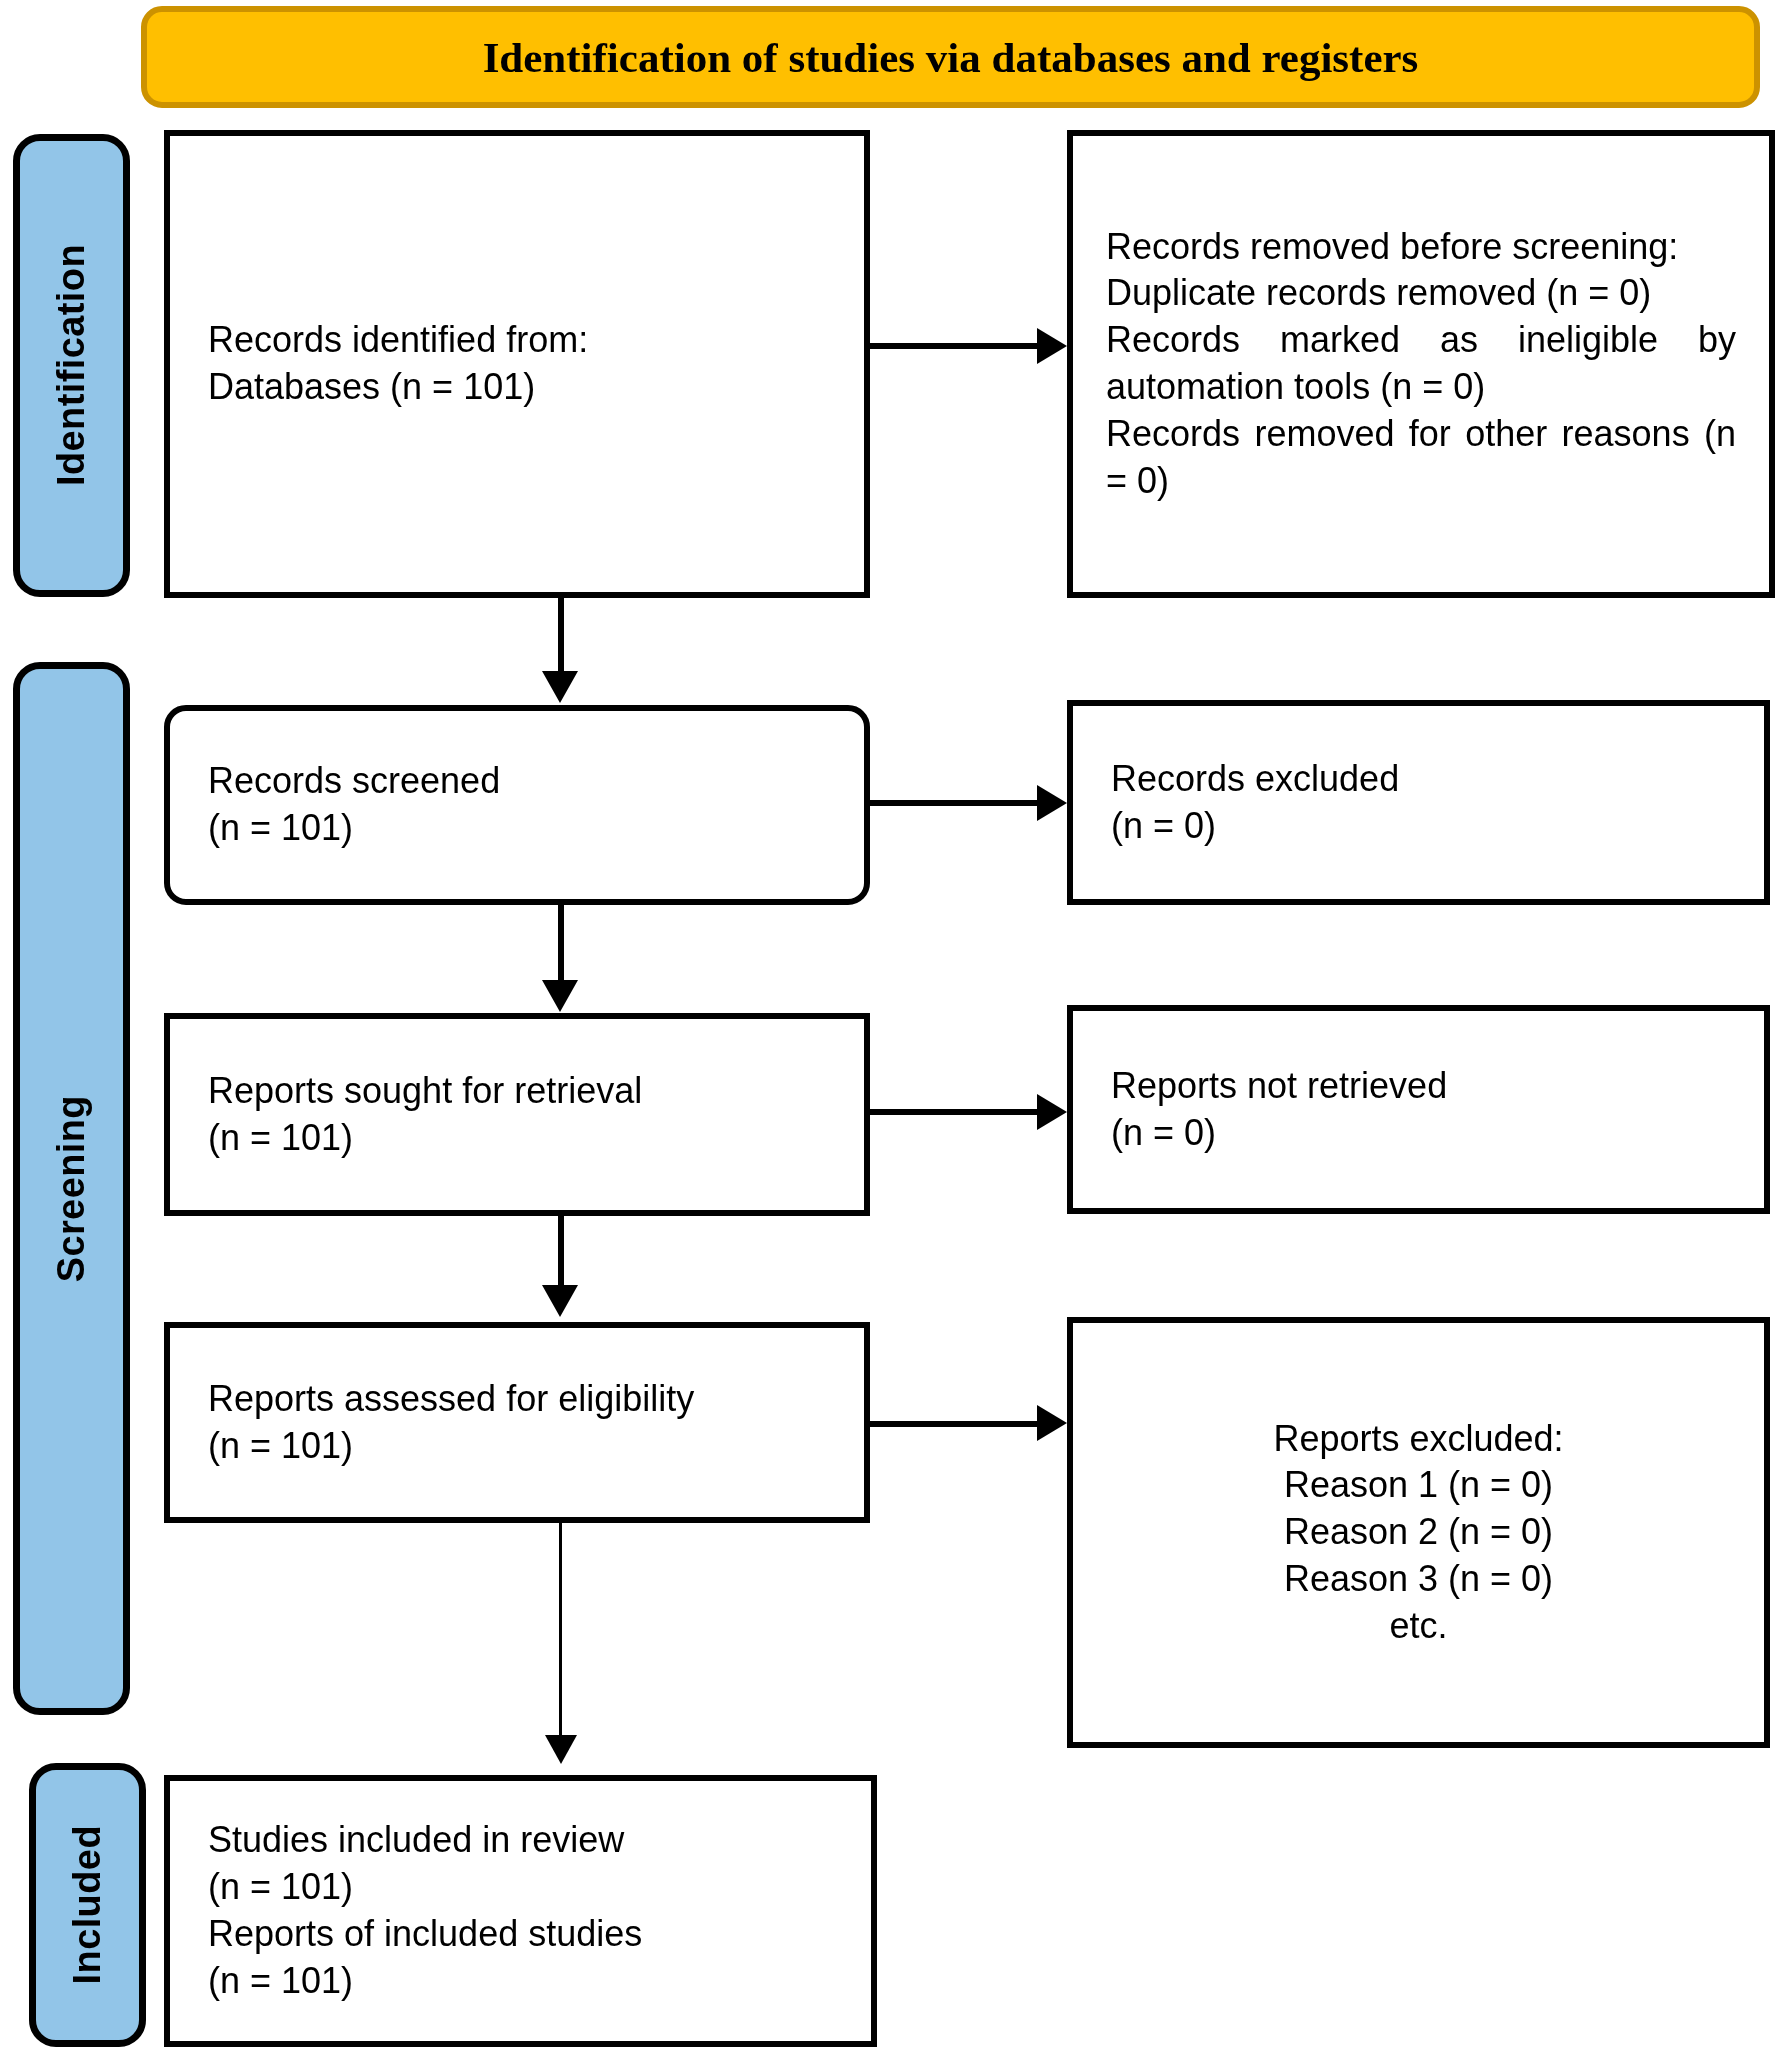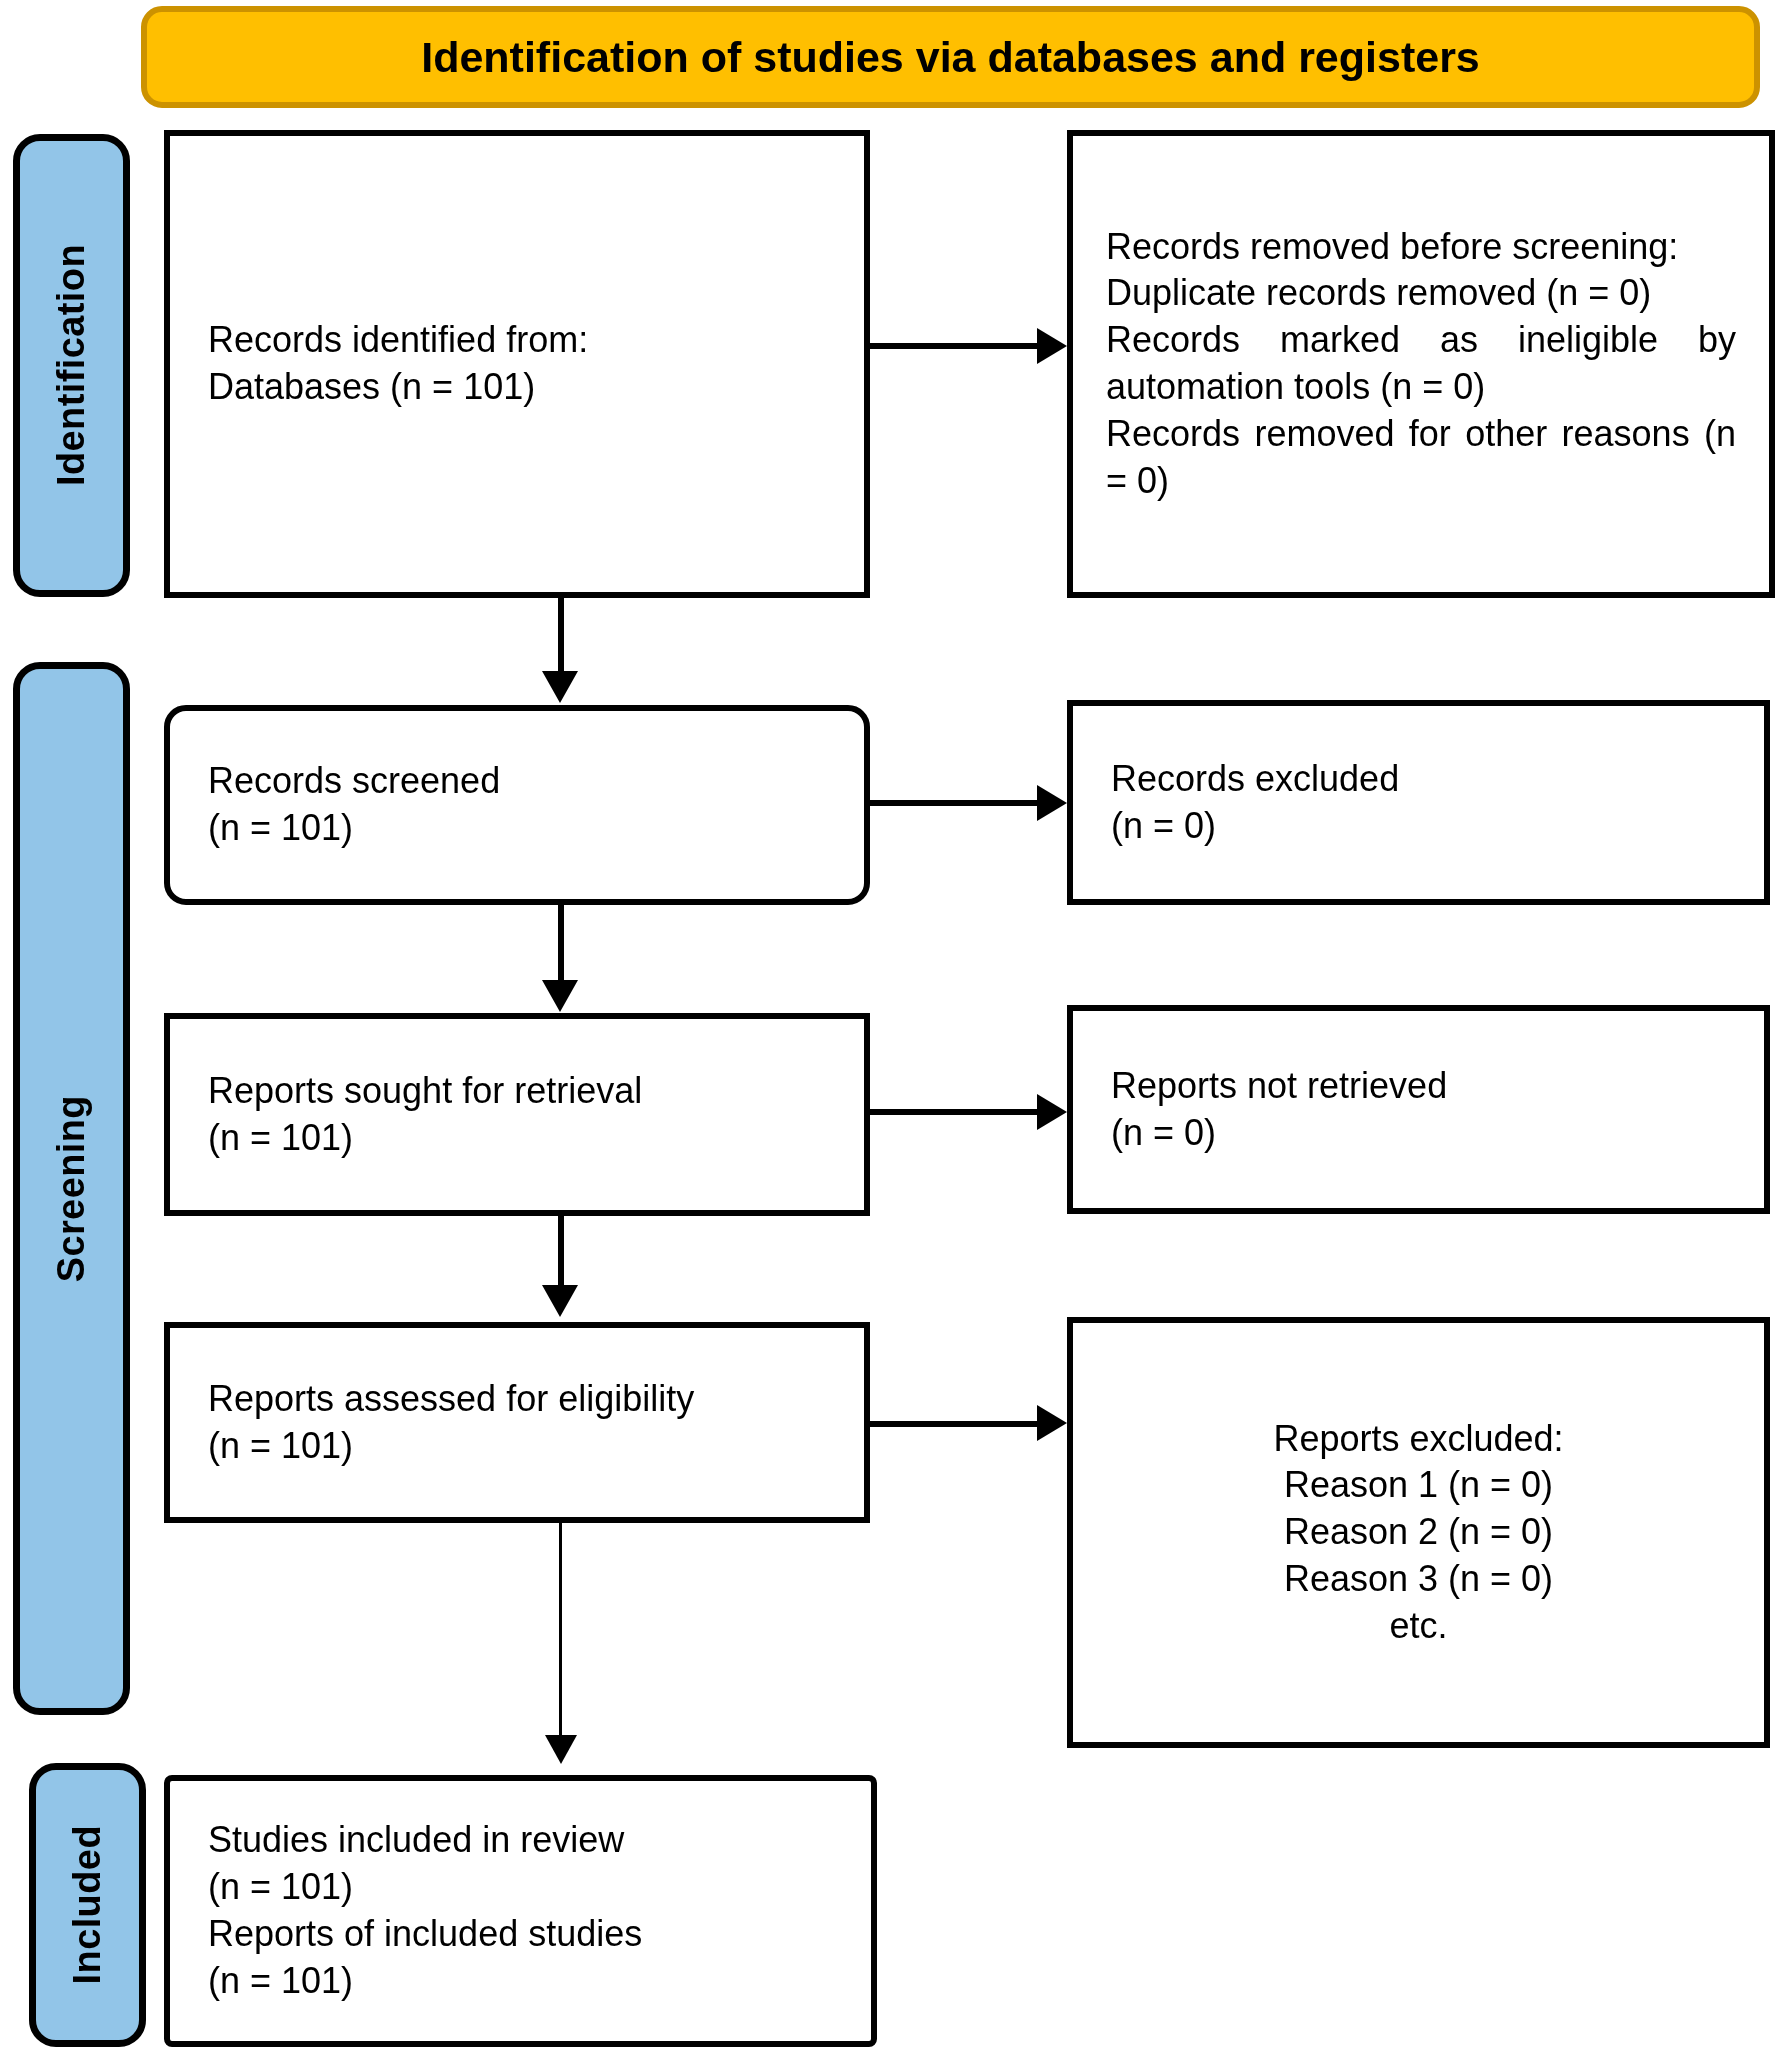--- a/index.html
+++ b/index.html
@@ -26,20 +26,21 @@
     top: 6.4px;
     width: 1619px;
     height: 102px;
     background: #FFBF00;
     border: 6.4px solid #CC9200;
     border-radius: 21px;
     box-sizing: border-box;
     display: flex;
     align-items: center;
     justify-content: center;
+    font-family: Liberation Serif, serif;
   }
   .header-banner .header-title {
     font-size: 43px;
     font-weight: bold;
     color: #000000;
     letter-spacing: 0px;
     text-align: center;
     line-height: 1.05;
   }
 
@@ -96,21 +97,21 @@
   
   #box-screened     { left: 164px;  top: 705px;  width: 706px;  height: 200px; border-radius: 22px; }
   #box-excluded     { left: 1067px; top: 700px;  width: 703px;  height: 205px; }
   
   #box-sought       { left: 164px;  top: 1013px; width: 706px;  height: 203px; }
   #box-notretrieved { left: 1067px; top: 1005px; width: 703px;  height: 209px; }
   
   #box-assessed     { left: 164px;  top: 1322px; width: 706px;  height: 201px; }
   #box-repexcluded  { left: 1067px; top: 1317px; width: 703px;  height: 431px; text-align: center; }
   
-  #box-included     { left: 164px;  top: 1775px; width: 713px;  height: 272px; border-radius: 8px; }
+  #box-included     { left: 164px;  top: 1775px; width: 713px;  height: 272px; }
 
   
   .conn {
     position: absolute;
     background: #000000;
   }
   .conn-h { height: 5.6px; }
   .conn-v { width: 5.6px; }
   .conn-v.thin { width: 3.2px; }
 

